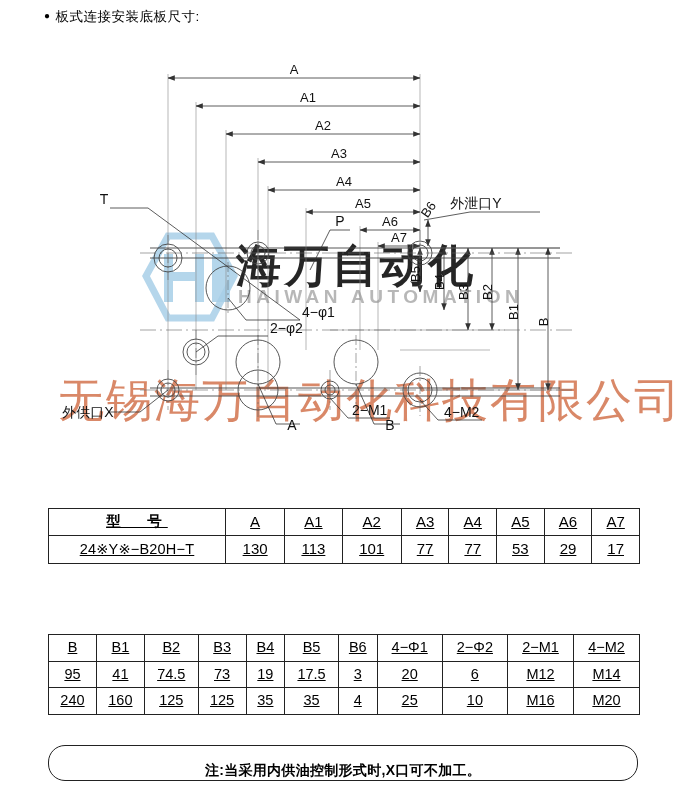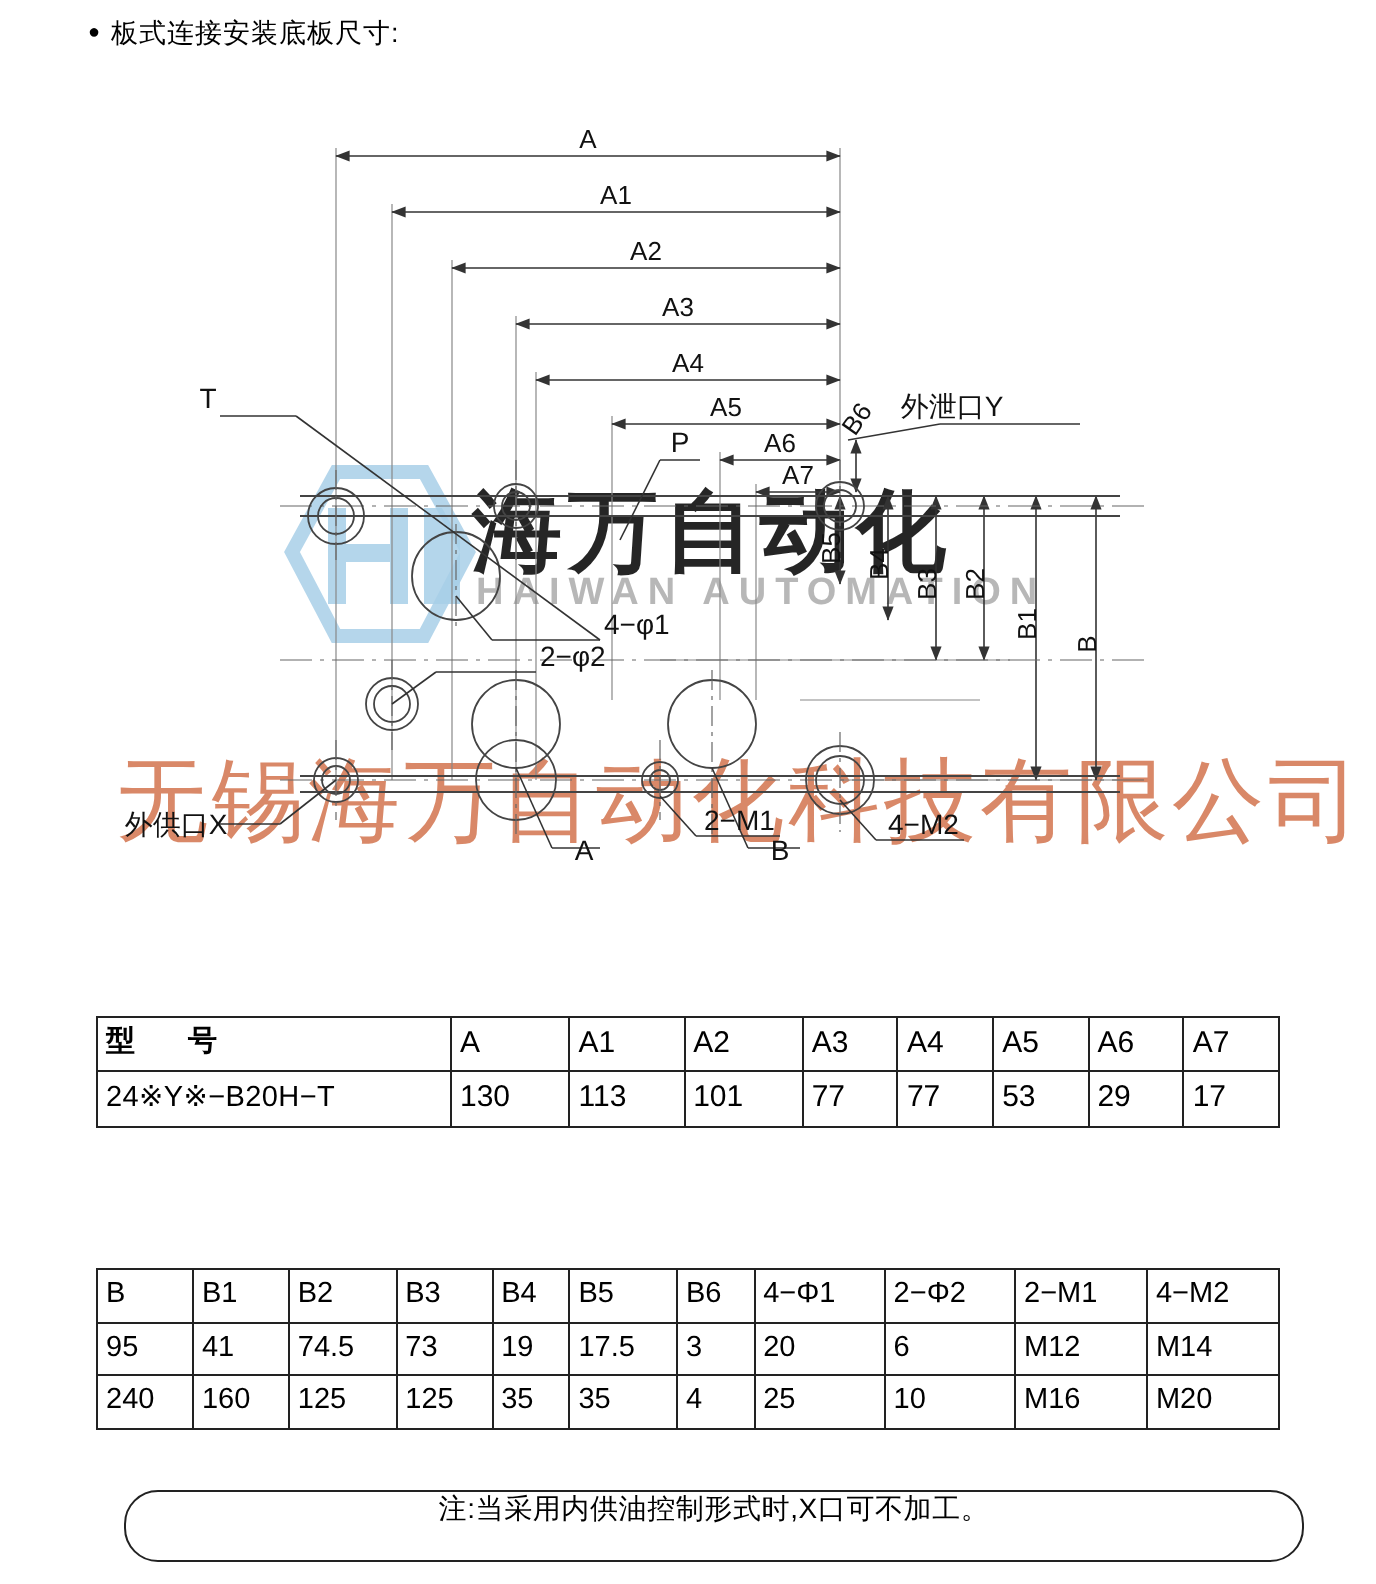--- a/index.html
+++ b/index.html
@@ -38,35 +38,35 @@
     left:238px;top:286px;font-size:19px;font-weight:bold;
     color:#b0b0b0;opacity:.9;letter-spacing:4.5px;white-space:nowrap;
   }
 
   
   table.dim{
     position:absolute;border-collapse:collapse;
     font-size:15px;background:transparent;
   }
   table.dim td{
-    border:1px solid #222;
-    padding:3px 4px;white-space:nowrap;line-height:1.35;
+    border:1px solid #222;text-align:center;
+    padding:3px 4px;white-space:nowrap;line-height:1.35;text-decoration:underline;
   }
   #table1{left:48px;top:508px;width:592px;}
   #table1 td.model{width:168px;font-size:14.5px;letter-spacing:.2px;}
   #table1 td.hdr-model{font-weight:bold;letter-spacing:6px;}
   #table2{left:48px;top:634px;width:592px;}
   #table2 td{font-size:14.5px;}
 
   
   #note{
-    position:absolute;left:62px;top:745px;width:588px;height:34px;
+    position:absolute;left:48px;top:745px;width:588px;height:34px;
     border:1.4px solid #222;border-radius:17px;
-    display:flex;align-items:flex-start;justify-content:center;
-    font-size:14px;font-weight:normal;letter-spacing:.3px;
+    display:flex;align-items:flex-end;justify-content:center;
+    font-size:14px;font-weight:bold;letter-spacing:.3px;
   }
 </style>
 </head>
 <body>
 
 <div id="heading">
   <span class="bullet">●</span><span>板式连接安装底板尺寸:</span>
 </div>
 
 <div class="wm" id="wm-big">无锡海万自动化科技有限公司</div>

